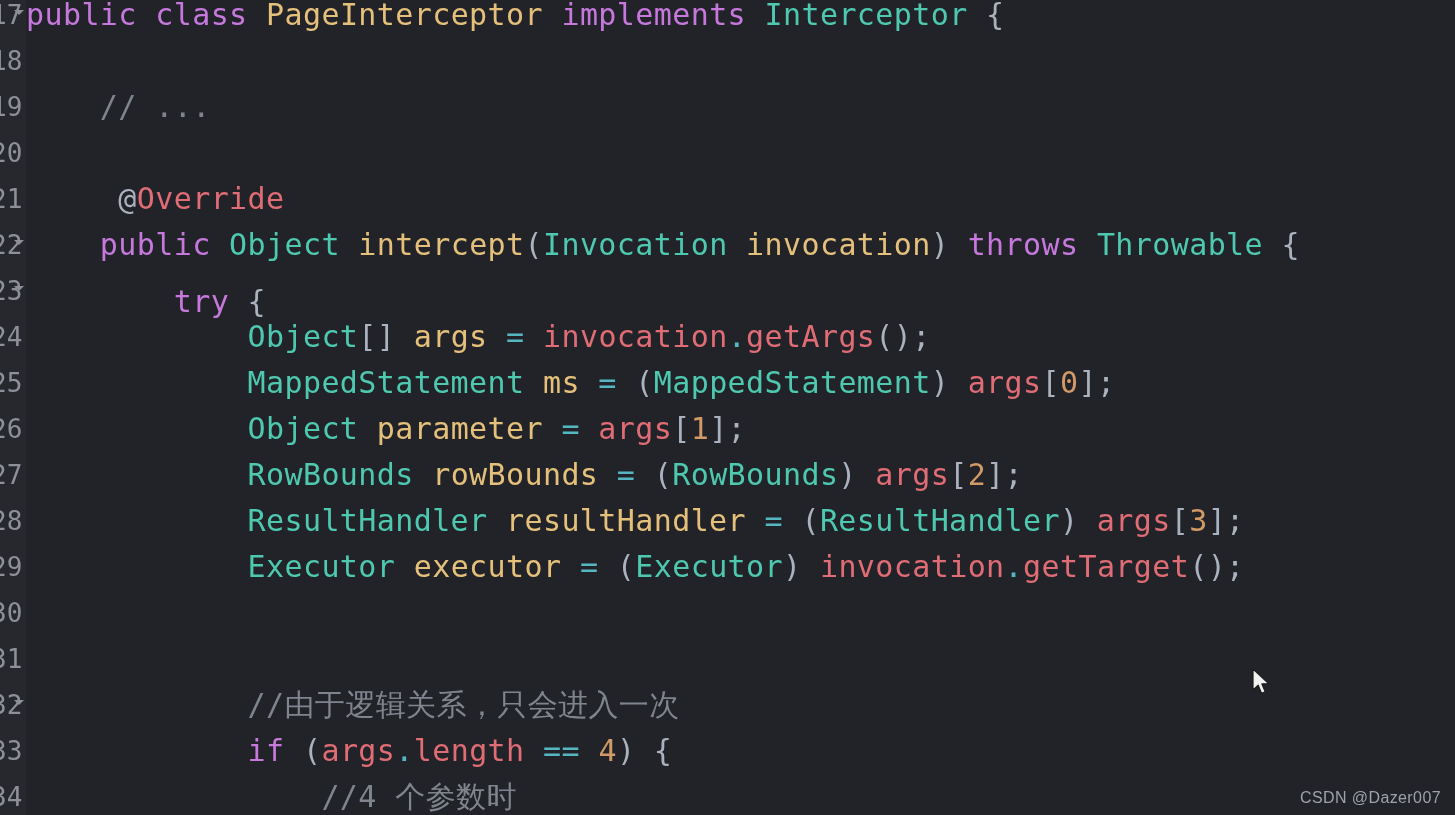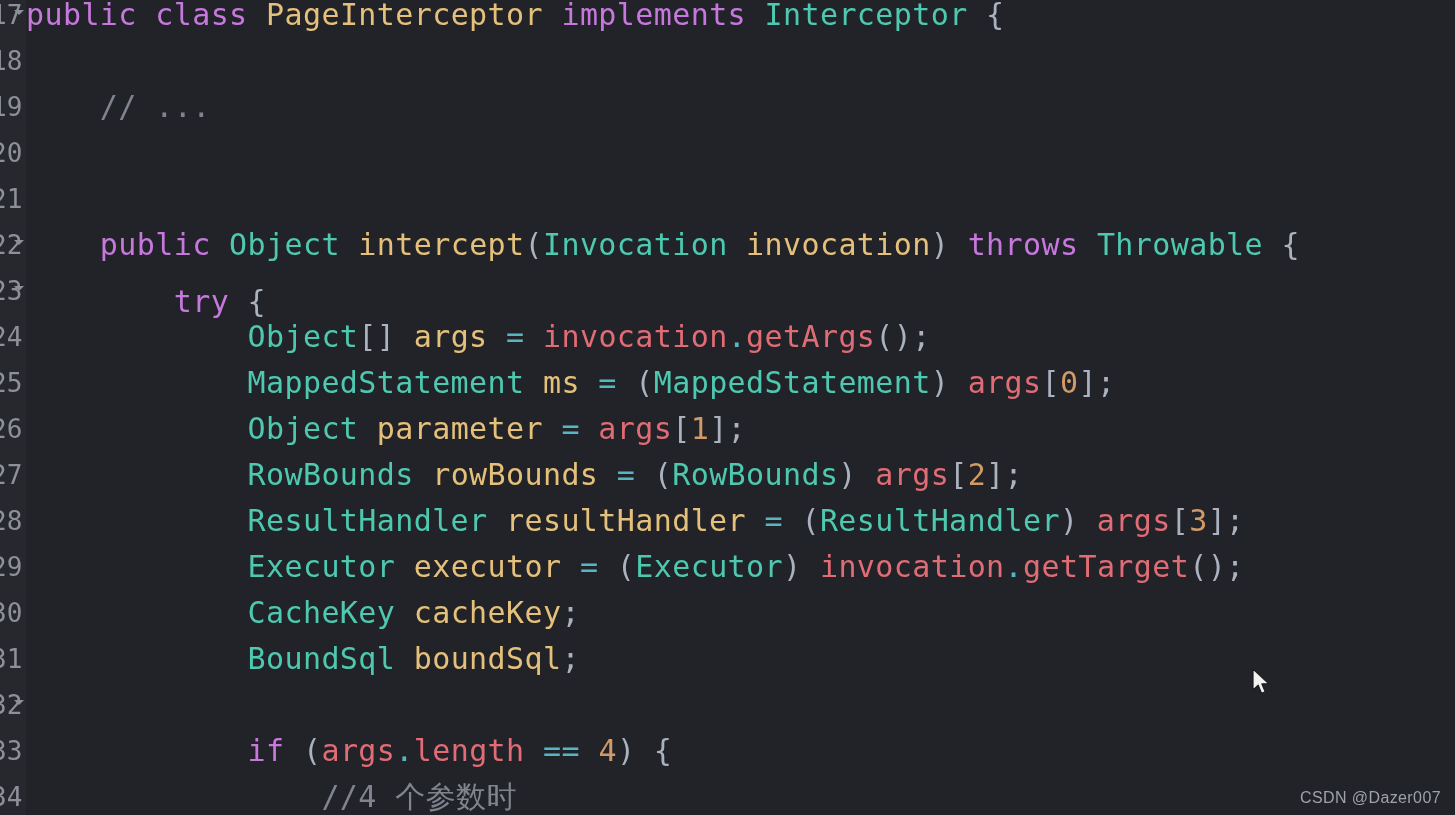--- a/index.html
+++ b/index.html
@@ -186,30 +186,30 @@
       <div class="gutter-line" style="top: 774px;">
         <span class="lineno">34</span>
       </div>
     </div>
 
   <div class="code" id="code">
       <div class="code-line" style="top: -8px;"><span class="t-keyword">public</span><span class="t-plain"> </span><span class="t-keyword">class</span><span class="t-plain"> </span><span class="t-fn">PageInterceptor</span><span class="t-plain"> </span><span class="t-keyword">implements</span><span class="t-plain"> </span><span class="t-type">Interceptor</span><span class="t-punct"> {</span></div>
       <div class="code-line" style="top: 38px;"></div>
       <div class="code-line" style="top: 84px;"><span class="t-comment">    // ...</span></div>
       <div class="code-line" style="top: 130px;"></div>
+      <div class="code-line" style="top: 176px;"><span class="t-annosym">     @</span><span class="t-anno">Override</span></div>
       <div class="code-line" style="top: 222px;"><span class="t-plain">    </span><span class="t-keyword">public</span><span class="t-plain"> </span><span class="t-type">Object</span><span class="t-plain"> </span><span class="t-fn">intercept</span><span class="t-punct">(</span><span class="t-type">Invocation</span><span class="t-plain"> </span><span class="t-var">invocation</span><span class="t-punct">)</span><span class="t-plain"> </span><span class="t-keyword">throws</span><span class="t-plain"> </span><span class="t-type">Throwable</span><span class="t-punct"> {</span></div>
       <div class="code-line" style="top: 279px;"><span class="t-plain">        </span><span class="t-keyword">try</span><span class="t-punct"> {</span></div>
       <div class="code-line" style="top: 314px;"><span class="t-plain">            </span><span class="t-type">Object</span><span class="t-punct">[]</span><span class="t-plain"> </span><span class="t-var">args</span><span class="t-plain"> </span><span class="t-op">=</span><span class="t-plain"> </span><span class="t-field">invocation</span><span class="t-op">.</span><span class="t-field">getArgs</span><span class="t-punct">();</span></div>
       <div class="code-line" style="top: 360px;"><span class="t-plain">            </span><span class="t-type">MappedStatement</span><span class="t-plain"> </span><span class="t-var">ms</span><span class="t-plain"> </span><span class="t-op">=</span><span class="t-punct"> (</span><span class="t-type">MappedStatement</span><span class="t-punct">) </span><span class="t-field">args</span><span class="t-punct">[</span><span class="t-num">0</span><span class="t-punct">];</span></div>
       <div class="code-line" style="top: 406px;"><span class="t-plain">            </span><span class="t-type">Object</span><span class="t-plain"> </span><span class="t-var">parameter</span><span class="t-plain"> </span><span class="t-op">=</span><span class="t-plain"> </span><span class="t-field">args</span><span class="t-punct">[</span><span class="t-num">1</span><span class="t-punct">];</span></div>
       <div class="code-line" style="top: 452px;"><span class="t-plain">            </span><span class="t-type">RowBounds</span><span class="t-plain"> </span><span class="t-var">rowBounds</span><span class="t-plain"> </span><span class="t-op">=</span><span class="t-punct"> (</span><span class="t-type">RowBounds</span><span class="t-punct">) </span><span class="t-field">args</span><span class="t-punct">[</span><span class="t-num">2</span><span class="t-punct">];</span></div>
       <div class="code-line" style="top: 498px;"><span class="t-plain">            </span><span class="t-type">ResultHandler</span><span class="t-plain"> </span><span class="t-var">resultHandler</span><span class="t-plain"> </span><span class="t-op">=</span><span class="t-punct"> (</span><span class="t-type">ResultHandler</span><span class="t-punct">) </span><span class="t-field">args</span><span class="t-punct">[</span><span class="t-num">3</span><span class="t-punct">];</span></div>
       <div class="code-line" style="top: 544px;"><span class="t-plain">            </span><span class="t-type">Executor</span><span class="t-plain"> </span><span class="t-var">executor</span><span class="t-plain"> </span><span class="t-op">=</span><span class="t-punct"> (</span><span class="t-type">Executor</span><span class="t-punct">) </span><span class="t-field">invocation</span><span class="t-op">.</span><span class="t-field">getTarget</span><span class="t-punct">();</span></div>
-      <div class="code-line" style="top: 590px;"><span class="t-plain">            </span><span class="t-type">CacheKey</span><span class="t-plain"> </span><span class="t-var">cacheKey</span><span class="t-punct">;</span></div>
-      <div class="code-line" style="top: 636px;"><span class="t-plain">            </span><span class="t-type">BoundSql</span><span class="t-plain"> </span><span class="t-var">boundSql</span><span class="t-punct">;</span></div>
+      <div class="code-line" style="top: 682px;"><span class="t-comment">            //</span><span class="t-comment cjk">由于逻辑关系，只会进入一次</span></div>
       <div class="code-line" style="top: 728px;"><span class="t-plain">            </span><span class="t-keyword">if</span><span class="t-punct"> (</span><span class="t-field">args</span><span class="t-op">.</span><span class="t-field">length</span><span class="t-plain"> </span><span class="t-op">==</span><span class="t-plain"> </span><span class="t-num">4</span><span class="t-punct">) {</span></div>
       <div class="code-line" style="top: 774px;"><span class="t-comment">                //4 </span><span class="t-comment cjk">个参数时</span></div>
     </div>
 
   <div class="watermark">CSDN @Dazer007</div>
 
   <div class="cursor" id="mouse-cursor" style="left: 1251px; top: 668px;">
     <svg width="22" height="30" viewBox="0 0 22 30" xmlns="http://www.w3.org/2000/svg">
       <path d="M2 1 L2 22 L7.2 17.2 L10.6 25.4 L14.2 23.8 L10.9 15.9 L17.6 15.6 Z" fill="#f2f2f2" stroke="#1c1c1c" stroke-width="1.2" stroke-linejoin="round"></path>
     </svg>

